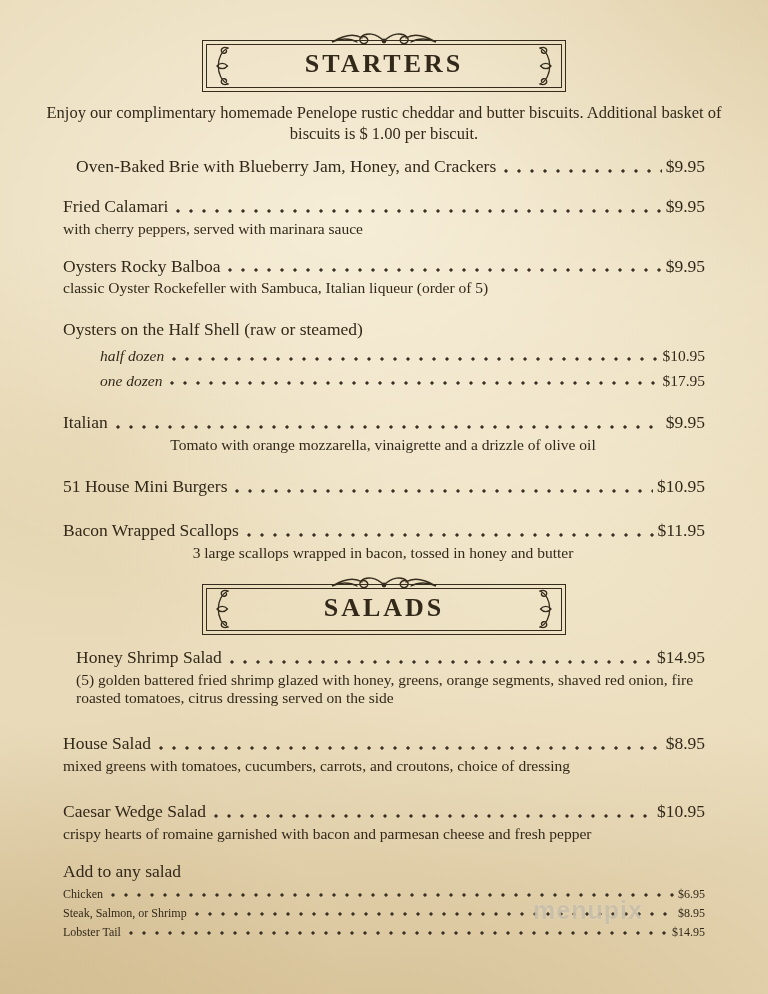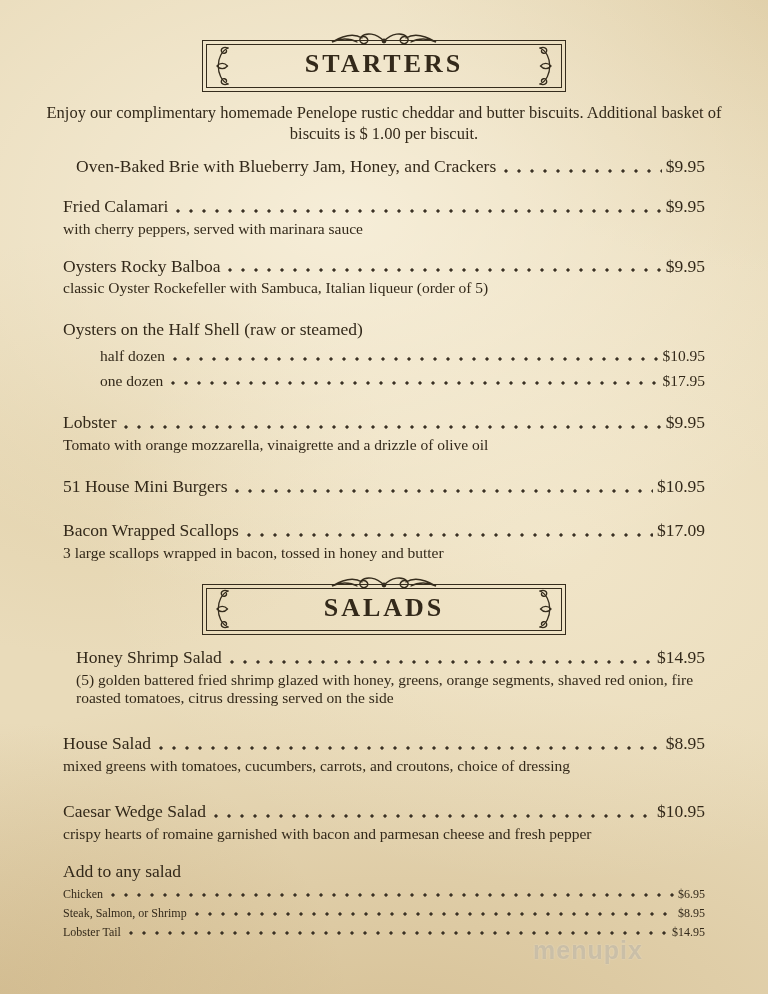--- a/index.html
+++ b/index.html
@@ -62,34 +62,34 @@
     margin:0 4px 5px 8px;
     background-image:radial-gradient(circle at 2px 2px, #3a3124 1.35px, rgba(0,0,0,0) 1.9px);
     background-size:13px 4px;
     background-repeat:repeat-x;
     background-position:left bottom;
   }
   .desc { font-size:15.5px; line-height:1.16; margin-top:2px; max-width:640px; }
 
   .sub .name, .sub .price { font-size:15.5px; }
   .sub { margin-top:5px; }
-  .sub .name { margin-left:37px; }
+  .sub .name { margin-left:37px;font-style:italic; }
 
   .addon { margin-top:4px; }
   .addon .name, .addon .price { font-size:12px; }
 
   .mt-lg { margin-top:18px; }
-  .mt-xl { margin-top:22px; }
+  .mt-xl { margin-top:22px;text-align:center; }
 
   .banner-salads { margin-top:22px; }
   .first-item { margin-top:12px;margin-left:13px; }
 
   
   .watermark {
-    position:absolute; left:533px; top:936px;
+    position:absolute; left:533px; top:896px;
     font-family:"Liberation Sans", sans-serif;
     font-weight:bold;
     font-size:25px;
     letter-spacing:1px;
     color:rgba(196,186,163,0.85);
     text-shadow:0 0 2px rgba(255,255,255,0.35);
   }
 </style>
 </head>
 <body>
@@ -174,40 +174,40 @@
       </div>
       <div class="row sub">
         <span class="name">one dozen</span>
         <span class="dots"></span>
         <span class="price">$17.95</span>
       </div>
     </div>
 
     <div class="item mt-xl">
       <div class="row">
-        <span class="name">Lobster</span>
+        <span class="name">Italian</span>
         <span class="dots"></span>
         <span class="price">$9.95</span>
       </div>
       <div class="desc">Tomato with orange mozzarella, vinaigrette and a drizzle of olive oil</div>
     </div>
 
     <div class="item mt-xl">
       <div class="row">
         <span class="name">51 House Mini Burgers</span>
         <span class="dots"></span>
         <span class="price">$10.95</span>
       </div>
     </div>
 
     <div class="item mt-xl">
       <div class="row">
         <span class="name">Bacon Wrapped Scallops</span>
         <span class="dots"></span>
-        <span class="price">$17.09</span>
+        <span class="price">$11.95</span>
       </div>
       <div class="desc">3 large scallops wrapped in bacon, tossed in honey and butter</div>
     </div>
 
   </div>
 
   <div class="banner banner-salads">
     <div class="orn-top">
       <svg class="orn-svg" viewBox="0 0 120 20">
         <g fill="none" stroke="#352c1d" stroke-width="1.4" stroke-linecap="round">

